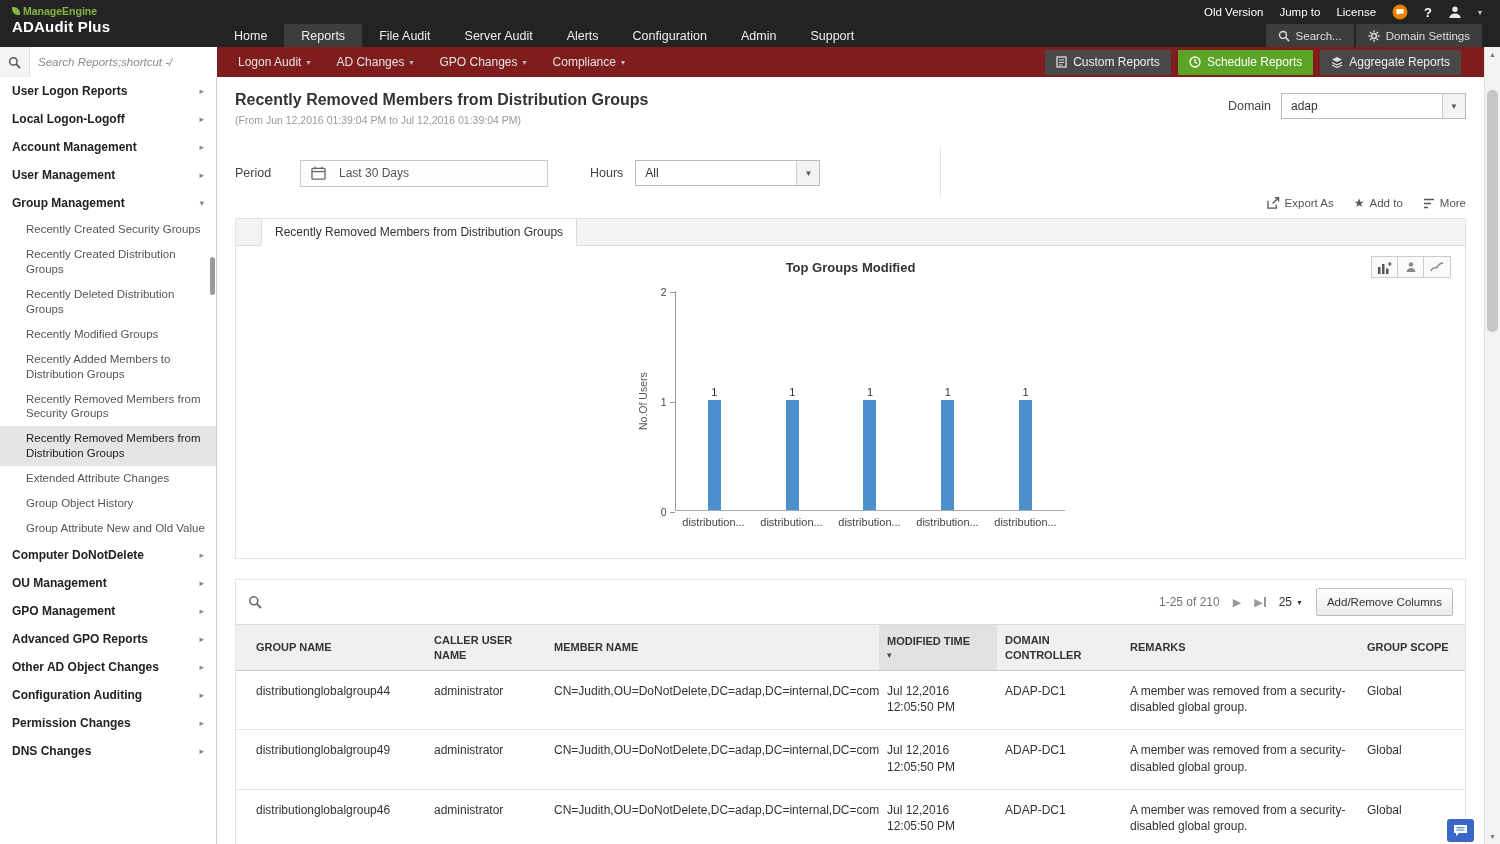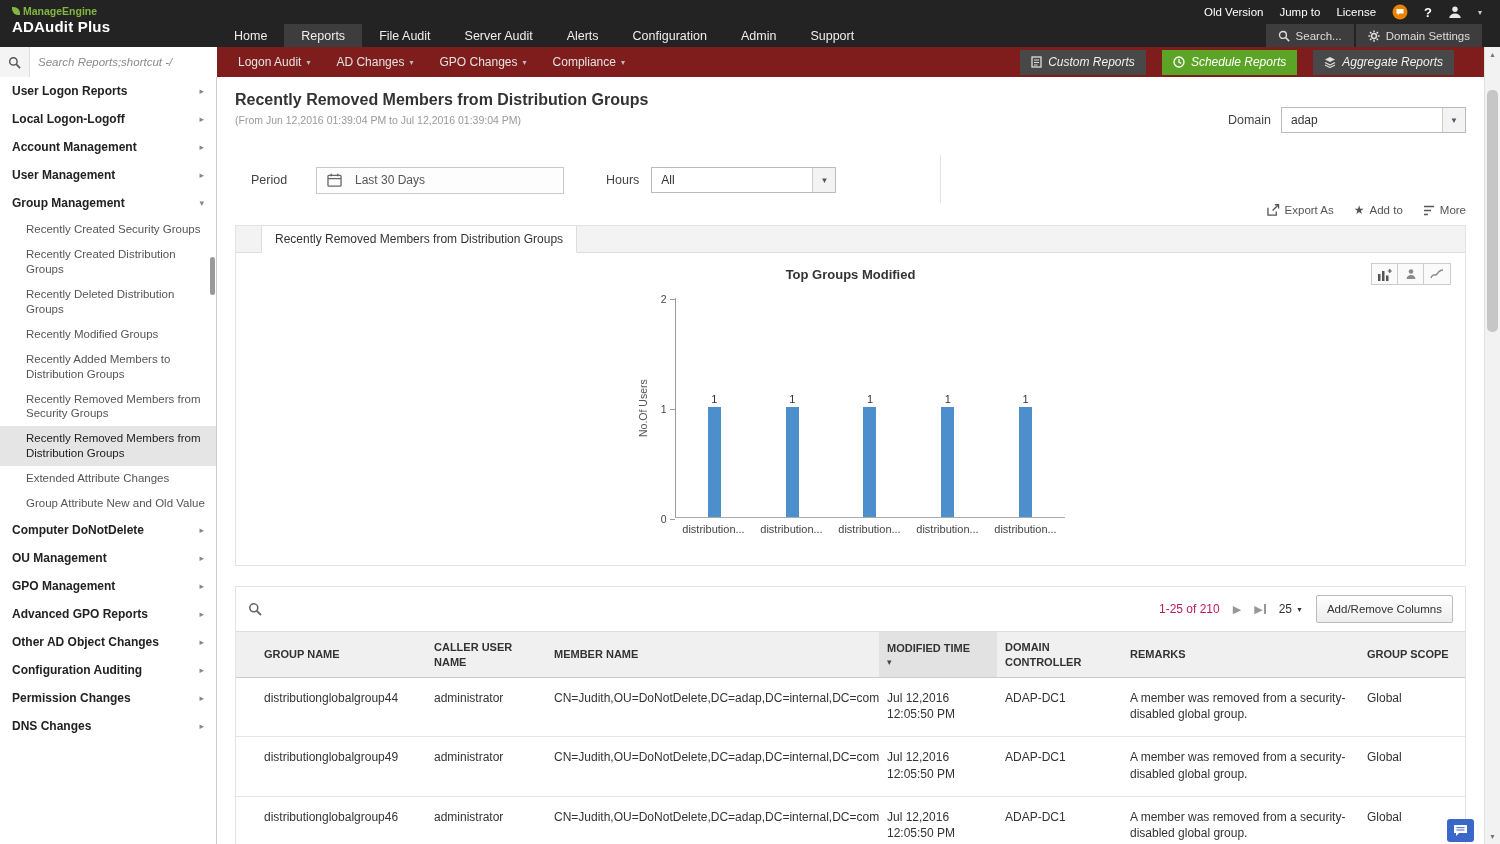--- a/index.html
+++ b/index.html
@@ -30,47 +30,47 @@
   
   .body-row { flex:1; display:flex; overflow:hidden; }
   .body-main { flex:1; display:flex; flex-direction:column; overflow:hidden; }
   .subbar { flex:0 0 30px; background:#7f1d1d; display:flex; align-items:center; }
   .search-cell { width:30px; height:30px; background:#f4f4f4; border-right:1px solid #ddd; display:flex; align-items:center; justify-content:center; color:#555; cursor:pointer; }
   .report-search { width:187px; height:30px; border:none; outline:none; padding:0 8px; font-size:11.5px; color:#555; font-family:inherit; }
   .report-search::placeholder { color:#8a8a8a; font-style:italic; }
   .menus { display:flex; margin-left:8px; }
   .menu-item { color:#e2e2e2; font-size:12px; padding:0 13px; height:30px; display:flex; align-items:center; gap:5px; cursor:pointer; }
   .caret { font-size:8px; color:#bbb; }
-  .subbar-right { margin-left:auto; display:flex; gap:16px; margin-right:30px;font-style:italic; }
+  .subbar-right { margin-left:auto; display:flex; gap:7px; margin-right:23px; }
   .tool-btn { height:25px; background:#484848; color:#f0f0f0; font-size:12px; display:flex; align-items:center; gap:6px; padding:0 11px; cursor:pointer; }
   .tool-btn.green { background:var(--green,#5ba426); color:#fff; }
 
   
   .content-row { flex:1; display:flex; overflow:hidden; }
   .sidebar { flex:0 0 217px; background:#fff; border-right:1px solid #ccc; overflow:hidden; position:relative; }
   .sb-parent { display:flex; justify-content:space-between; align-items:center; padding:7px 12px; font-size:12px; font-weight:bold; color:#222; cursor:pointer; }
   .sb-arrow { color:#888; font-size:9px; }
   .sb-child { padding:5px 10px 5px 26px; font-size:11.5px; color:#555; line-height:1.3; cursor:pointer; }
   .sb-child.selected { background:#e5e5e5; color:#222; }
   .sidebar-thumb { position:absolute; right:1px; top:180px; width:5px; height:38px; background:#9a9a9a; border-radius:3px; cursor:pointer; }
 
   
   .main { flex:1; background:#fff; overflow:hidden; position:relative; padding:0 18px; }
   .title-row { margin-top:14px; display:flex; justify-content:space-between; align-items:flex-start; }
   .page-title { font-size:16px; font-weight:bold; color:#333; }
   .page-subtitle { font-size:10.5px; color:#999; margin-top:5px; }
-  .domain-box { display:flex; align-items:center; gap:10px; margin-top:16px; }
+  .domain-box { display:flex; align-items:center; gap:10px; margin-top:2px; }
   .domain-label { font-size:12.5px; color:#444; }
   .select { width:185px; height:26px; border:1px solid #bbb; display:flex; align-items:stretch; background:#fff; cursor:pointer; }
   .select-val { flex:1; display:flex; align-items:center; padding:0 9px; font-size:12px; color:#333; }
   .select-btn { width:23px; border-left:1px solid #ccc; background:#f3f3f3; display:flex; align-items:center; justify-content:center; font-size:8px; color:#556; }
 
   .filter-row { margin-top:32px; display:flex; align-items:center; position:relative; height:30px; }
   .flabel { font-size:12.5px; color:#444; }
-  .period-lab { width:65px;margin-left:16px; }
+  .period-lab { width:65px; }
   .period-ctl { display:flex; width:248px; height:27px; border:1px solid #c9c9c9; background:#fdfdfd; align-items:center; cursor:pointer; }
   .period-icon { width:34px; display:flex; align-items:center; justify-content:center; }
   .period-val { font-size:12px; color:#555; padding-left:4px; }
   .hours-lab { margin-left:42px; margin-right:12px; }
   .filter-divider { position:absolute; left:705px; top:-10px; height:48px; width:1px; background:#e3e3e3; }
 
   .actions-row { margin-top:8px; display:flex; justify-content:flex-end; align-items:center; gap:20px; font-size:11.5px; color:#555; }
   .action { display:flex; align-items:center; gap:5px; cursor:pointer; }
   .star { color:#555; font-size:12px; }
 
@@ -93,33 +93,33 @@
   .bar-val { font-size:11px; color:#333; margin-bottom:2px; }
   .bar { width:13px; background:var(--bar,#4d8fcd); }
   .chart-xlabels { display:flex; width:390px; }
   .xlab { flex:1; text-align:center; font-size:11px; color:#444; padding-top:5px; white-space:nowrap; overflow:hidden; }
 
   
   .table-panel { margin-top:20px; border:1px solid #e3e3e3; border-bottom:none; }
   .table-toolbar { display:flex; align-items:center; padding:8px 12px; }
   .tt-search { color:#666; display:flex; align-items:center; cursor:pointer; }
   .tt-right { margin-left:auto; display:flex; align-items:center; gap:13px; }
-  .page-info { font-size:12px; color:#be185d; }
+  .page-info { font-size:12px; color:#737373; }
   .pg-btn { color:#979797; font-size:11px; cursor:pointer; display:flex; align-items:center; gap:1px; }
   .pg-bar { width:2px; height:10px; background:#979797; display:inline-block; }
   .page-size { font-size:12px; color:#333; display:flex; align-items:center; gap:4px; cursor:pointer; }
   .caret2 { font-size:7px; color:#333; }
   .add-cols-btn { height:28px; border:1px solid #bbb; background:linear-gradient(#fff,#ececec); font-size:11.5px; color:#333; padding:0 10px; border-radius:2px; cursor:pointer; font-family:inherit; }
 
   .data-table { width:100%; border-collapse:collapse; table-layout:fixed; }
   .data-table th { background:#f0f0f0; border-top:1px solid #ddd; border-bottom:1px solid #ccc; font-size:11px; color:#333; text-align:left; padding:8px; vertical-align:middle; line-height:1.3; height:46px; cursor:pointer; }
   .data-table th.sorted { background:#e2e2e2; }
   .sort-caret { font-size:9px; color:#444; margin-top:2px; }
   .data-table td { font-size:12px; color:#333; padding:12px 8px 14px; border-bottom:1px solid #e5e5e5; vertical-align:top; line-height:1.35; overflow:hidden; }
-  .data-table th:first-child, .data-table td:first-child { padding-left:28px; }
+  .data-table th:first-child, .data-table td:first-child { padding-left:20px; }
 
   
   .chat-btn { position:absolute; right:10px; bottom:2px; width:27px; height:23px; background:var(--chat,#3a68c8); border-radius:3px; display:flex; align-items:center; justify-content:center; cursor:pointer; }
   .vscroll { flex:0 0 16px; background:#f2f2f2; border-left:1px solid #e0e0e0; position:relative; }
   .vs-arrow { position:absolute; left:0; right:0; text-align:center; font-size:7px; color:#777; cursor:pointer; }
   .vs-arrow.up { top:4px; } .vs-arrow.down { bottom:4px; }
   .vs-thumb { position:absolute; top:43px; left:2px; width:11px; height:242px; background:#c6c6c6; border-radius:5px; cursor:pointer; }
 </style>
 </head>
 <body>
@@ -275,20 +275,21 @@
                 <span class="sb-arrow">▾</span>
               </div>
               <div class="sb-child">Recently Created Security Groups</div>
               <div class="sb-child">Recently Created Distribution Groups</div>
               <div class="sb-child">Recently Deleted Distribution Groups</div>
               <div class="sb-child">Recently Modified Groups</div>
               <div class="sb-child">Recently Added Members to Distribution Groups</div>
               <div class="sb-child">Recently Removed Members from Security Groups</div>
               <div class="sb-child selected">Recently Removed Members from Distribution Groups</div>
               <div class="sb-child">Extended Attribute Changes</div>
+              <div class="sb-child">Group Object History</div>
               <div class="sb-child">Group Attribute New and Old Value</div>
               <div class="sb-parent">
                 <span class="sb-parent-label">Computer DoNotDelete</span>
                 <span class="sb-arrow">▸</span>
               </div>
               <div class="sb-parent">
                 <span class="sb-parent-label">OU Management</span>
                 <span class="sb-arrow">▸</span>
               </div>
               <div class="sb-parent">

